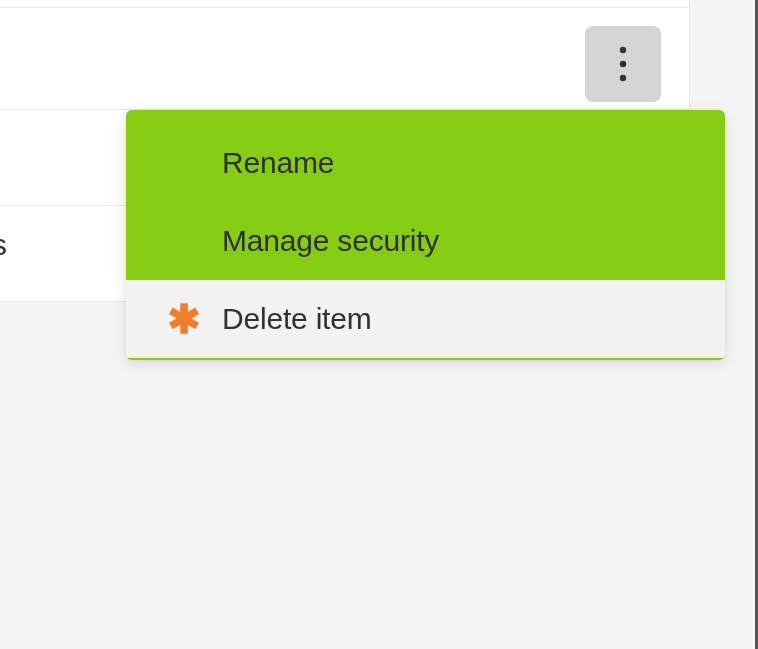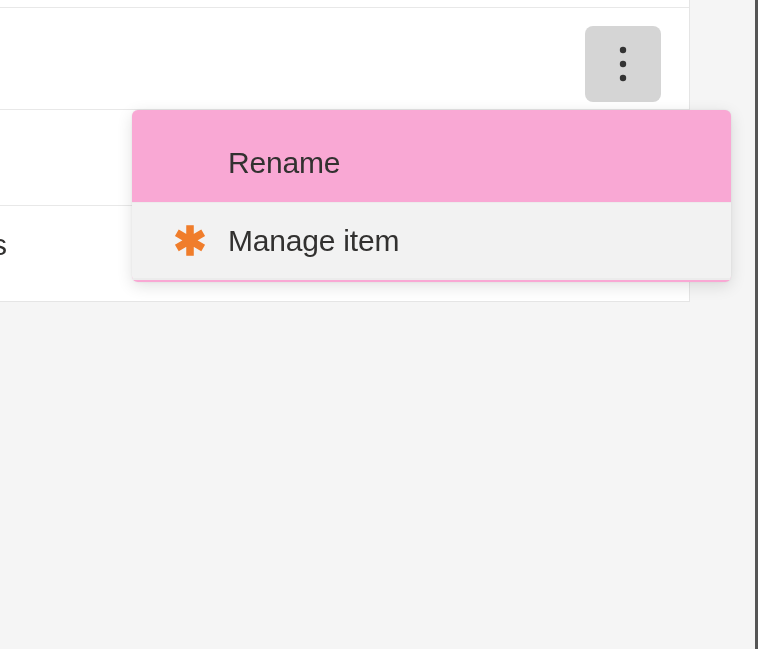--- a/index.html
+++ b/index.html
@@ -63,23 +63,23 @@
     }
     
     .more-button svg {
       width: 8px;
       height: 36px;
     }
     
     .dropdown-menu {
       position: absolute;
       top: 110px;
-      left: 132px;
+      left: 126px;
       width: 599px;
-      background: #f9a8d4;
+      background: #84cc16;
       border-radius: 6px;
       box-shadow: 0 4px 16px rgba(0,0,0,0.12), 0 0 2px rgba(0,0,0,0.08);
       overflow: hidden;
     }
     
     .menu-item {
       height: 78px;
       display: flex;
       align-items: center;
       padding-left: 96px;
@@ -155,21 +155,24 @@
   <div class="panel-row-3">
     <span class="left-edge-text">s</span>
   </div>
   <div class="panel-row-4"></div>
 </div>
 
 <div class="dropdown-menu">
   <div class="menu-item">
     <span>Rename</span>
   </div>
+  <div class="menu-item">
+    <span>Manage security</span>
+  </div>
   <div class="menu-item highlighted">
     <span class="menu-icon">
       <span class="star-icon">✱</span>
     </span>
-    <span>Manage item</span>
+    <span>Delete item</span>
   </div>
 </div>
 
 <div class="right-border"></div>
 
 </body></html>

